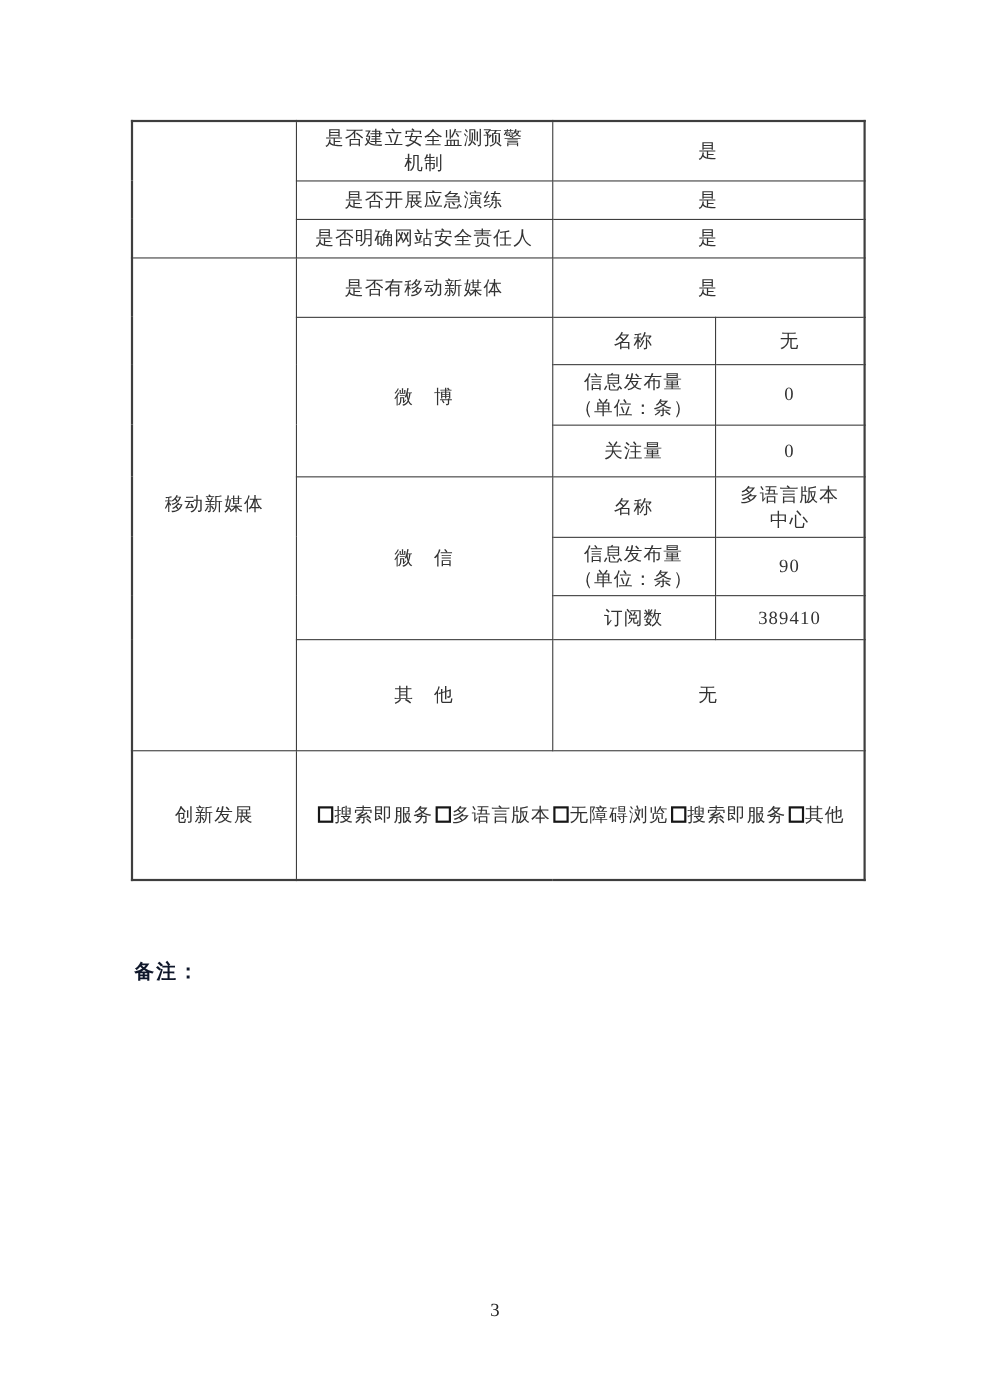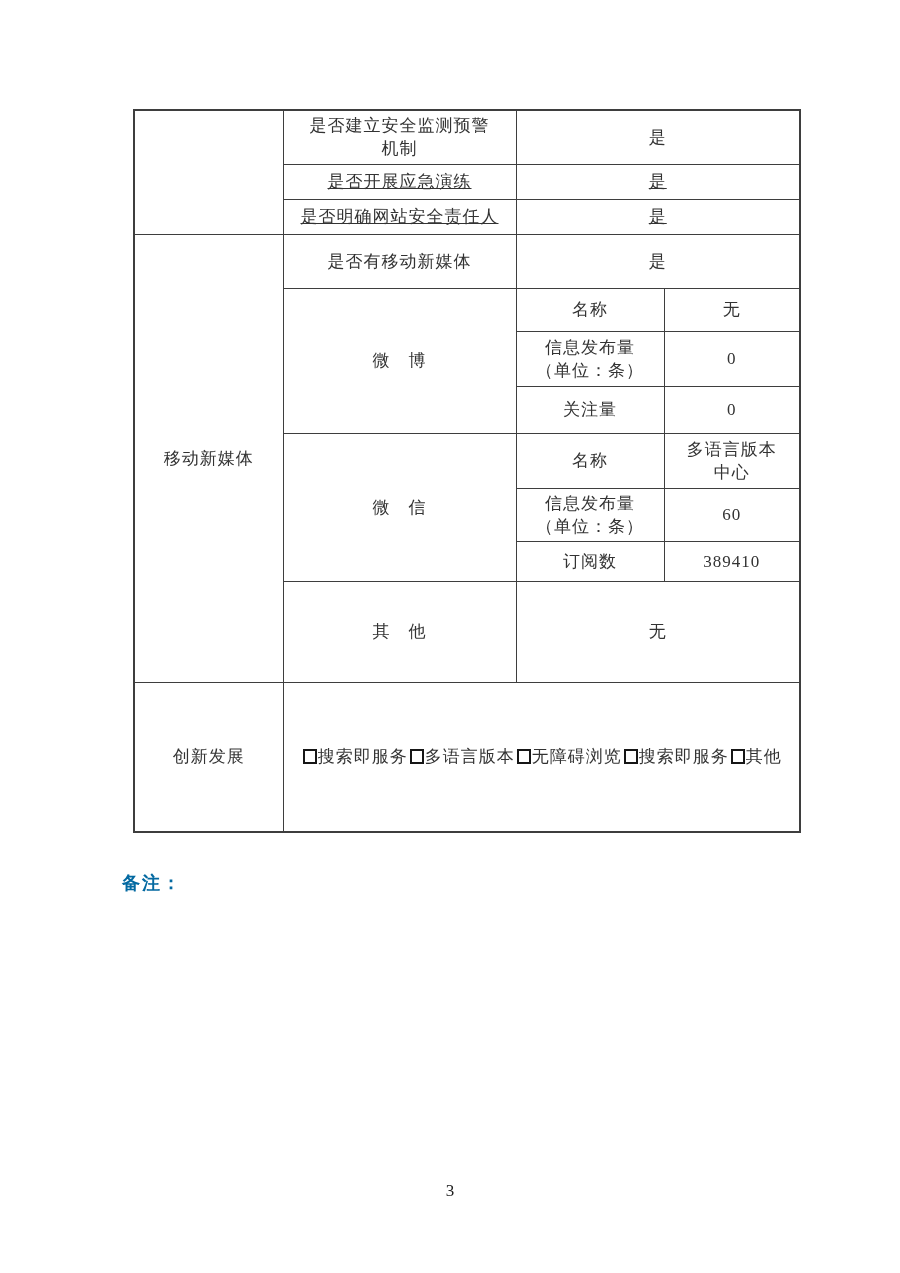--- a/index.html
+++ b/index.html
@@ -7,64 +7,64 @@
   body {
     width: 900px; height: 1273px;
     position: relative;
     font-family: "Liberation Serif", "DejaVu Serif", serif;
     color: #333333;
   }
   .page { position: absolute; inset: 0; background: #ffffff; }
 
   table.doc-table {
     position: absolute;
-    left: 133px; top: 109px;
+    left: 119px; top: 109px;
     width: 666px;
     border-collapse: collapse;
     table-layout: fixed;
     border: 2px solid #3e3e3e;
   }
   table.doc-table td {
     border: 1px solid #3e3e3e;
     text-align: center;
     vertical-align: middle;
     padding: 0 2px;
     font-size: 17px;
     line-height: 23px;
     letter-spacing: 1px;
     color: #333333;
     overflow: hidden;
   }
   tr.h54  { height: 54px; }
-  tr.h35  { height: 35px; text-decoration: underline; }
+  tr.h35  { height: 35px; }
   tr.h43  { height: 43px; }
   tr.h55  { height: 55px; }
   tr.h47  { height: 47px; }
   tr.h53  { height: 53px; }
   tr.h40  { height: 40px; }
   tr.h101 { height: 101px; margin-top: 36px; }
-  tr.h150 { height: 150px; }
+  tr.h150 { height: 118px; }
 
   .cb {
     display: inline-block;
     width: 14px; height: 15px;
     border: 2px solid #161616;
     margin: 0 1px 0 2px;
     vertical-align: -2px;
     background: #ffffff;
   }
   .options-cell { letter-spacing: 2px; white-space: nowrap; }
 
   .remark {
     position: absolute;
     left: 122px; top: 871px;
     font-size: 18px;
     font-weight: bold;
     letter-spacing: 2px;
-    color: #0369a1;
+    color: #0f172a;
   }
   .page-number {
     position: absolute;
     left: 0; top: 1181px;
     width: 100%;
     text-align: center;
     font-size: 17px;
     color: #222222;
   }
 </style>
@@ -145,21 +145,21 @@
             <div>多语言版本</div>
             <div>中心</div>
           </td>
     </tr>
     <tr class="h53">
       <td>
             <div>信息发布量</div>
             <div>（单位：条）</div>
           </td>
       <td>
-            <div>60</div>
+            <div>90</div>
           </td>
     </tr>
     <tr class="h40">
       <td>
             <div>订阅数</div>
           </td>
       <td>
             <div>389410</div>
           </td>
     </tr>

